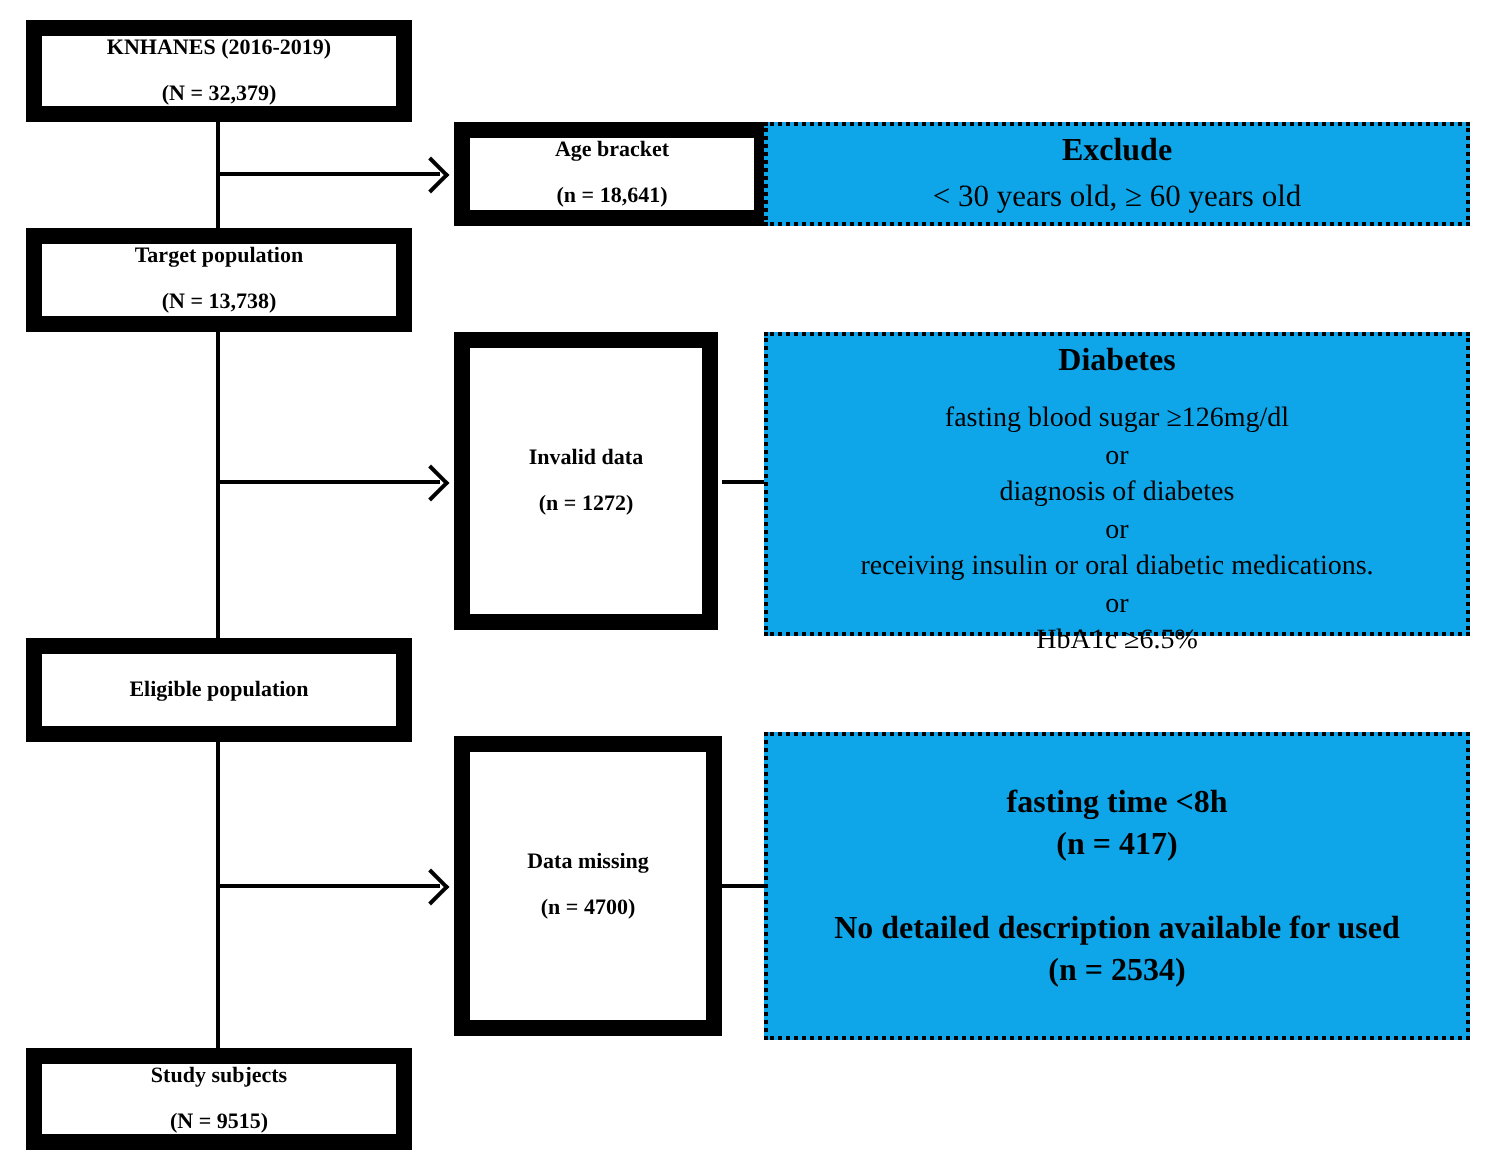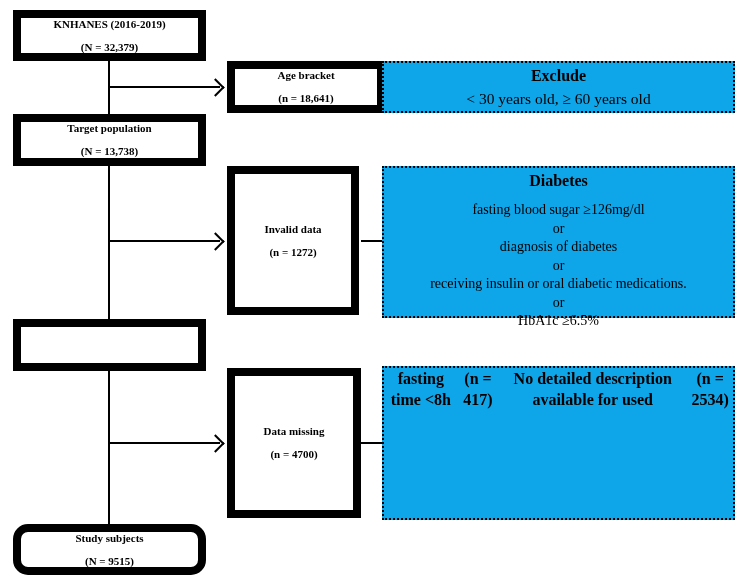--- a/index.html
+++ b/index.html
@@ -31,31 +31,31 @@
     border: 2px dotted #000;
     background: #0ea5e9;
     box-sizing: border-box;
     text-align: center;
     font-size: 15.5px;
   }
   
   #box-knhanes  { left: 13px;  top: 10px;  width: 193px; height: 51px; }
   #box-target   { left: 13px;  top: 114px; width: 193px; height: 52px; }
   #box-eligible { left: 13px;  top: 319px; width: 193px; height: 52px; }
-  #box-study    { left: 13px;  top: 524px; width: 193px; height: 51px; border-radius: 15px; }
+  #box-study    { left: 13px;  top: 524px; width: 193px; height: 51px; }
   
   #box-age      { left: 227px; top: 61px;  width: 158px; height: 52px; }
   #box-invalid  { left: 227px; top: 166px; width: 132px; height: 149px; }
   #box-missing  { left: 227px; top: 368px; width: 134px; height: 150px; }
   
   #box-exclude  { left: 382px; top: 61px;  width: 353px; height: 52px;
                   display: flex; flex-direction: column; justify-content: center; line-height: 23px; }
   #box-diabetes { left: 382px; top: 166px; width: 353px; height: 152px; padding-top: 4px; }
   #box-mdetail  { left: 382px; top: 366px; width: 353px; height: 154px;
-                  display: flex; justify-content: center; font-weight: bold; }
+                  display: flex; flex-direction: column; justify-content: center; font-weight: bold; }
   .detail-title { font-weight: bold; font-size: 16px; }
   #box-diabetes .detail-title { margin-bottom: 11px; }
   .dbline { line-height: 18.5px; min-height: 18.5px; font-size: 14px; }
   .mline  { line-height: 21px;  min-height: 21px;  font-size: 16px; }
   
   .vline, .hline { position: absolute; background: #000; }
   .vline { width: 2px; }
   .hline { height: 2px; }
   #v1 { left: 108px; top: 61px;  height: 53px; }
   #v2 { left: 108px; top: 166px; height: 153px; }
@@ -99,20 +99,21 @@
 
   <div class="solid-box" id="box-knhanes">
     <div>KNHANES (2016-2019)</div>
     <div>(N = 32,379)</div>
   </div>
   <div class="solid-box" id="box-target">
     <div>Target population</div>
     <div>(N = 13,738)</div>
   </div>
   <div class="solid-box" id="box-eligible">
+    <div>Eligible population</div>
   </div>
   <div class="solid-box" id="box-study">
     <div>Study subjects</div>
     <div>(N = 9515)</div>
   </div>
 
   <div class="solid-box" id="box-age">
     <div>Age bracket</div>
     <div>(n = 18,641)</div>
   </div>

